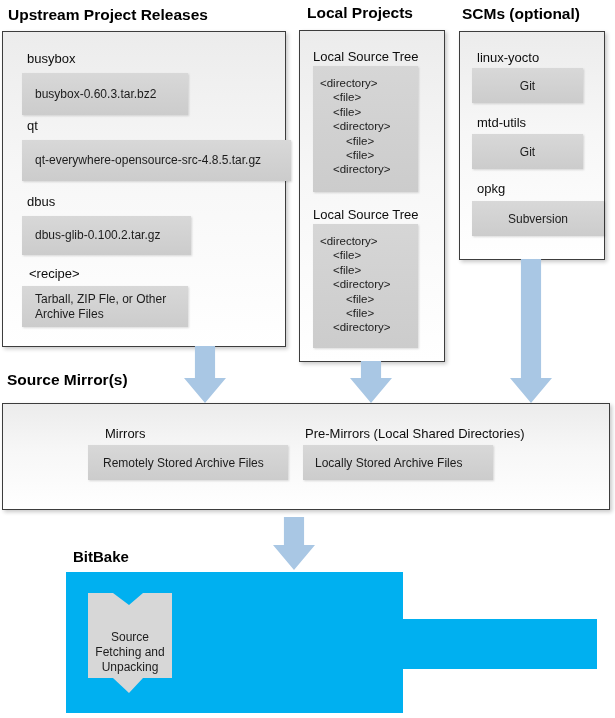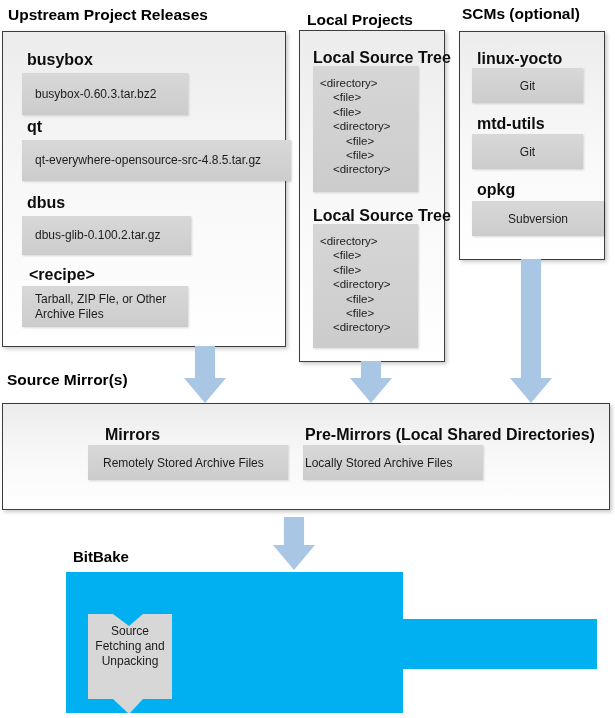--- a/index.html
+++ b/index.html
@@ -6,21 +6,21 @@
   #canvas{
     position:relative;width:615px;height:718px;background:#ffffff;
     font-family:"Liberation Sans",sans-serif;color:#000;overflow:hidden;
   }
   .title{position:absolute;font-weight:bold;font-size:15.5px;color:#000;white-space:nowrap;}
   .outer-box{
     position:absolute;border:1.5px solid #3d3d3d;
     background:linear-gradient(180deg,#ececec 0%,#f7f7f7 45%,#ffffff 100%);
     box-shadow:2px 2px 4px rgba(0,0,0,.22);
   }
-  .lbl{position:absolute;font-weight:bold;font-size:16px;color:#0d0d0d;white-space:nowrap;}
+  .lbl{position:absolute;font-weight:normal;font-size:13px;color:#0d0d0d;white-space:nowrap;}
   .gray-box{
     position:absolute;background:linear-gradient(180deg,#d8d8d8,#cccccc);
     box-shadow:1px 1px 2px rgba(0,0,0,.15);
     font-size:12px;color:#1c1c1c;display:flex;align-items:center;
   }
   .gray-box.left-text{padding-left:13px;line-height:15px;}
   .gray-box.center-text{justify-content:center;text-align:right;}
   .tree-box{
     position:absolute;background:linear-gradient(180deg,#d6d6d6,#cccccc);
     box-shadow:1px 1px 2px rgba(0,0,0,.15);
@@ -41,21 +41,21 @@
   .up-lbl-0{left:27px;top:51px;}
   .up-file-0{left:22px;top:73px;width:153px;height:42px;}
   .up-lbl-1{left:27px;top:118px;}
   .up-file-1{left:22px;top:140px;width:256px;height:41px;}
   .up-lbl-2{left:27px;top:194px;}
   .up-file-2{left:22px;top:216px;width:156px;height:39px;}
   .up-lbl-3{left:29px;top:266px;}
   .up-file-3{left:22px;top:286px;width:153px;height:41px;}
 
   
-  .lp-title{left:307px;top:11px;}
+  .lp-title{left:307px;top:4px;}
   .lp-box{left:299px;top:30px;width:144px;height:330px;}
   .lp-lbl-0{left:313px;top:49px;}
   .lp-tree-0{left:313px;top:66px;width:105px;height:126px;}
   .lp-lbl-1{left:313px;top:207px;}
   .lp-tree-1{left:313px;top:224px;width:105px;height:124px;}
 
   
   .scm-title{left:462px;top:5px;}
   .scm-box{left:459px;top:31px;width:144px;height:227px;}
   .scm-lbl-0{left:477px;top:50px;}
@@ -64,31 +64,31 @@
   .scm-tool-1{left:472px;top:134px;width:111px;height:35px;}
   .scm-lbl-2{left:477px;top:181px;}
   .scm-tool-2{left:472px;top:201px;width:132px;height:35px;}
 
   
   .sm-title{left:7px;top:371px;}
   .sm-box{left:2px;top:403px;width:606px;height:105px;}
   .sm-lbl-0{left:105px;top:426px;}
   .sm-file-0{left:88px;top:445px;width:185px;height:35px;padding-left:15px;}
   .sm-lbl-1{left:305px;top:426px;}
-  .sm-file-1{left:303px;top:445px;width:178px;height:35px;padding-left:2px;}
+  .sm-file-1{left:303px;top:445px;width:178px;height:35px;padding-left:12px;}
 
   
   .bb-title{left:73px;top:548px;font-size:15px;}
   .bb-main{position:absolute;left:66px;top:572px;width:337px;height:141px;background:var(--bitbake-fill,#00b0f0);}
   .bb-tab{position:absolute;left:403px;top:619px;width:194px;height:50px;background:var(--bitbake-fill,#00b0f0);}
   .bb-ribbon{
-    position:absolute;left:88px;top:614px;width:84px;height:102px;
+    position:absolute;left:88px;top:593px;width:84px;height:102px;
     background:#d7d7d7;
     clip-path:polygon(0 0,25px 0,41px 12px,55px 0,100% 0,100% 85px,55px 85px,41px 100px,25px 85px,0 85px);
-    display:flex;align-items:flex-start;justify-content:center;text-align:center;
+    display:flex;align-items:flex-end;justify-content:center;text-align:center;
     font-size:12px;line-height:15px;color:#1c1c1c;
     padding:10px 6px 20px 6px;box-sizing:border-box;
   }
 </style>
 </head>
 <body>
 
 <div id="canvas">
 
   <div class="title up-title">Upstream Project Releases</div>

